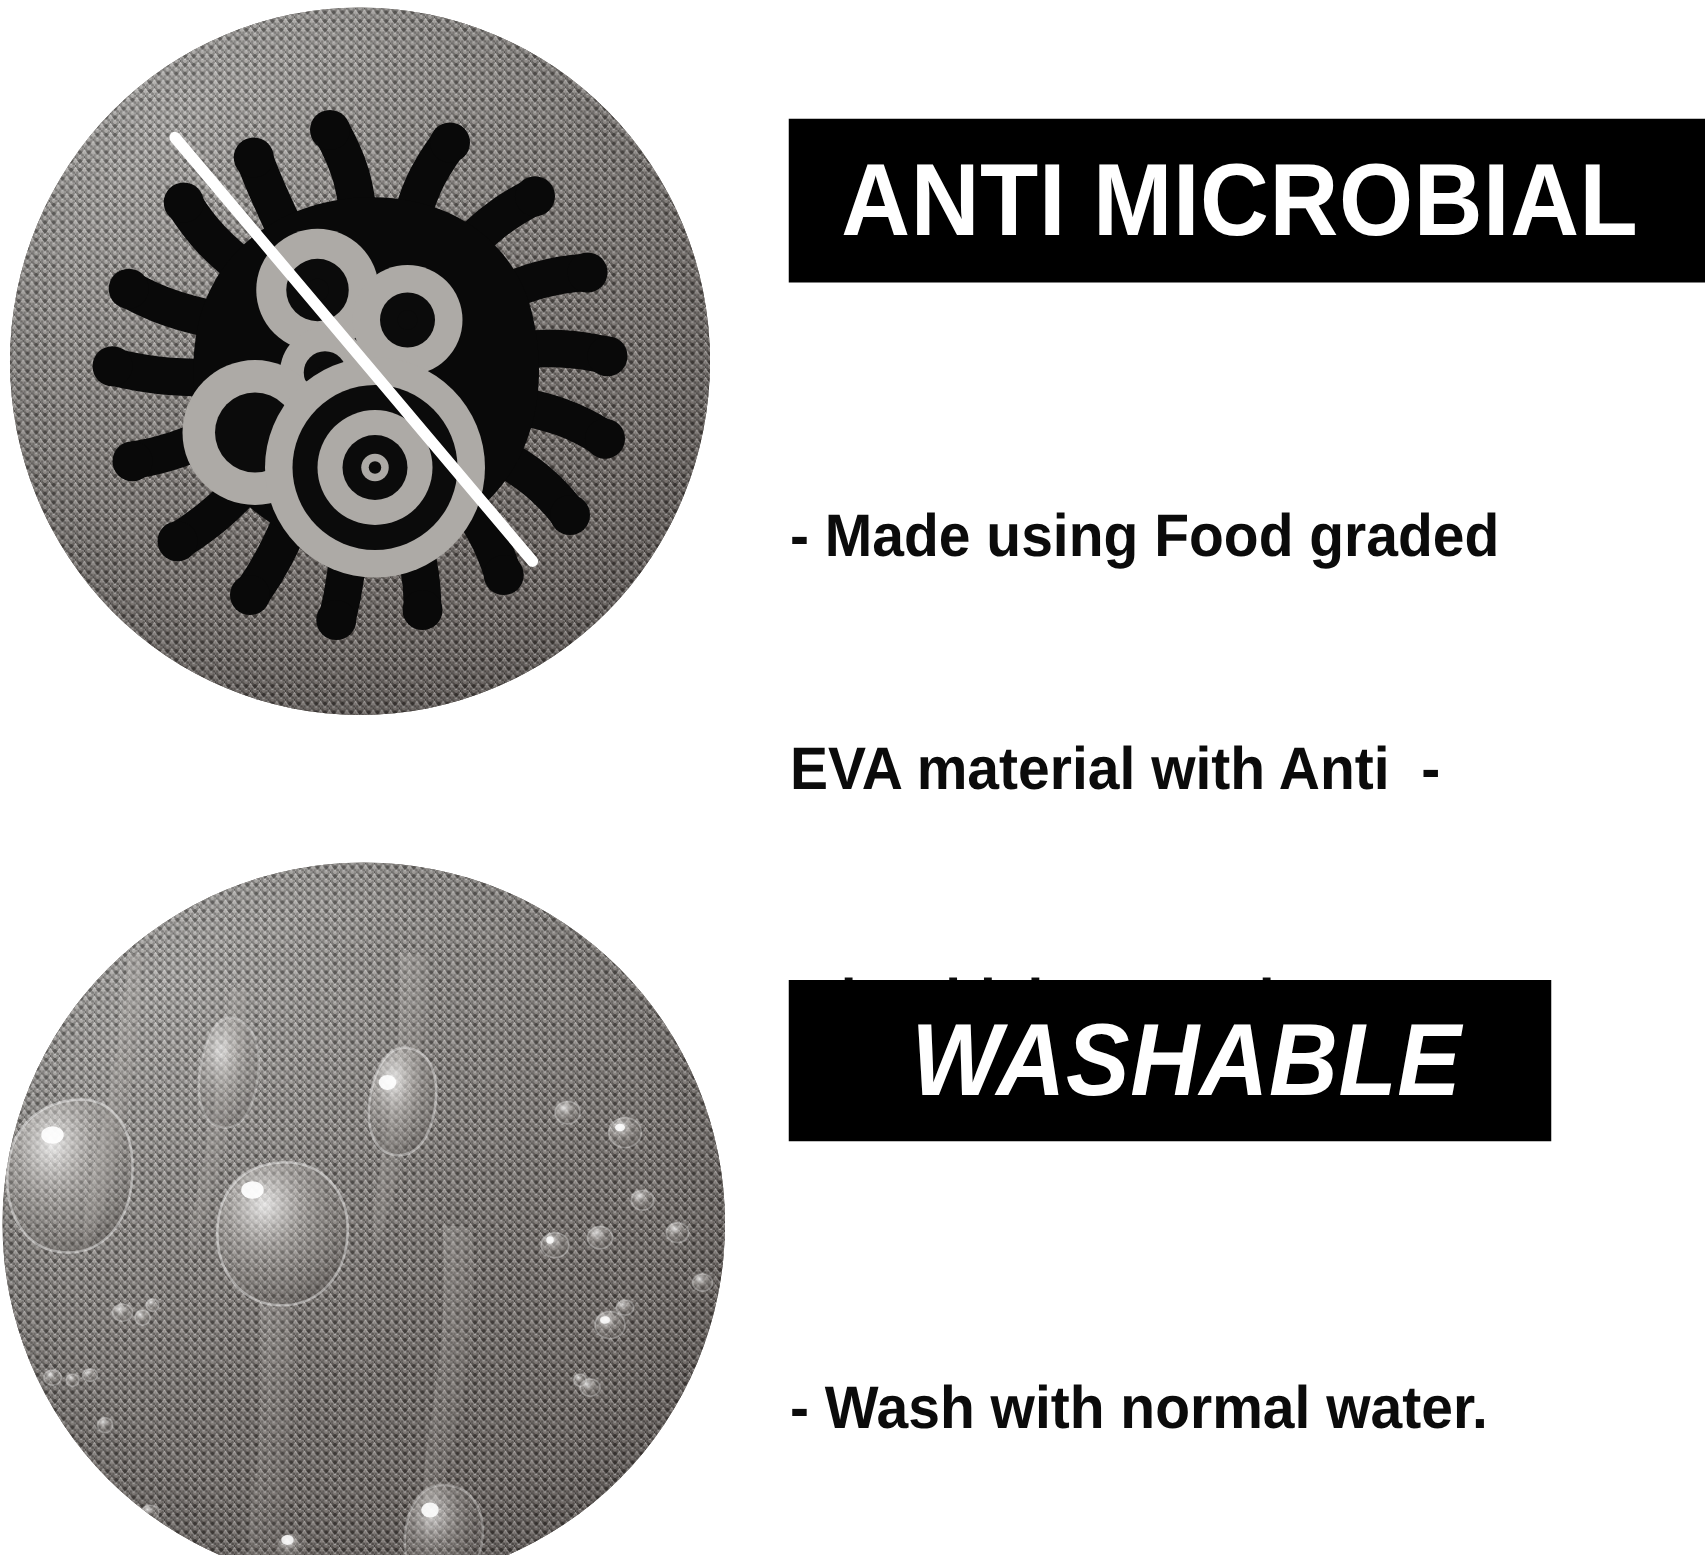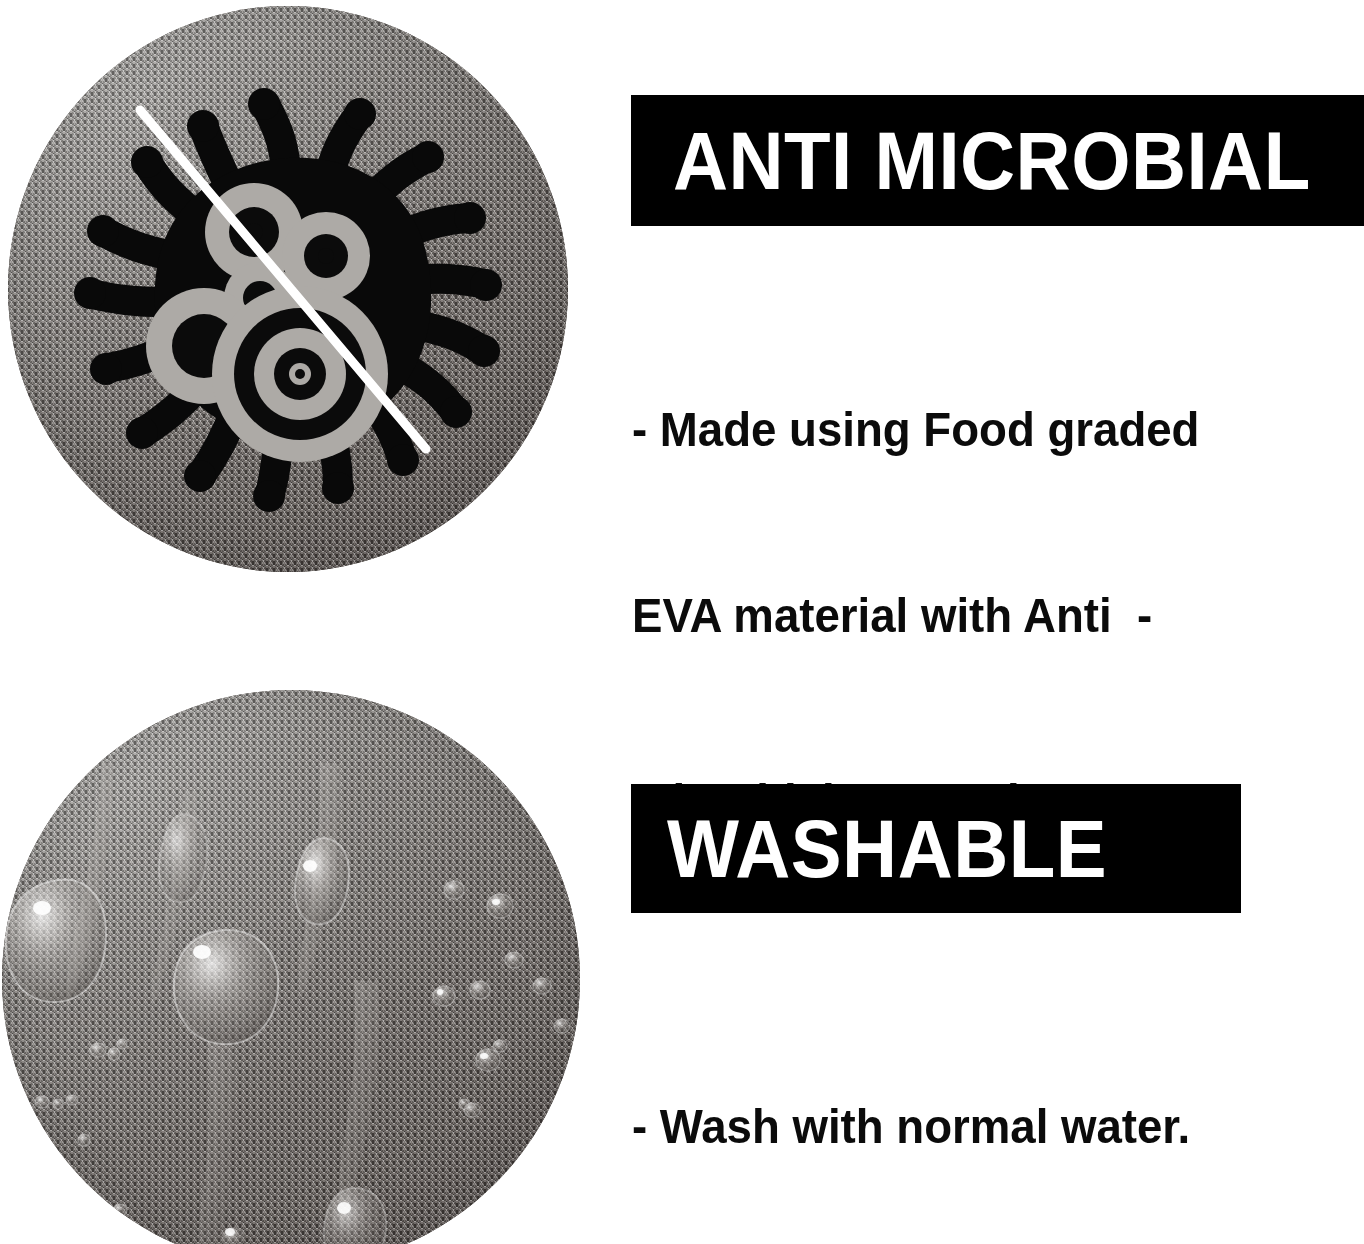--- a/index.html
+++ b/index.html
@@ -93,21 +93,22 @@
     height: 131px;
     padding-left: 42px;
   }
   #banner-antimicrobial .banner-text { font-size: 82px; line-height: 82px; }
 
   #banner-washable {
     left: 631px;
     top: 784px;
     width: 610px;
     height: 129px;
-    padding-left: 36px;
+    padding-left: 98px;
+    font-style: italic;
   }
   #banner-washable .banner-text { font-size: 82px; line-height: 82px; }
 
   
   .copy {
     position: absolute;
     color: #0b0b0b;
     font-family: "Liberation Sans Narrow", "Liberation Sans", sans-serif;
     font-weight: bold;
     font-size: 48px;

